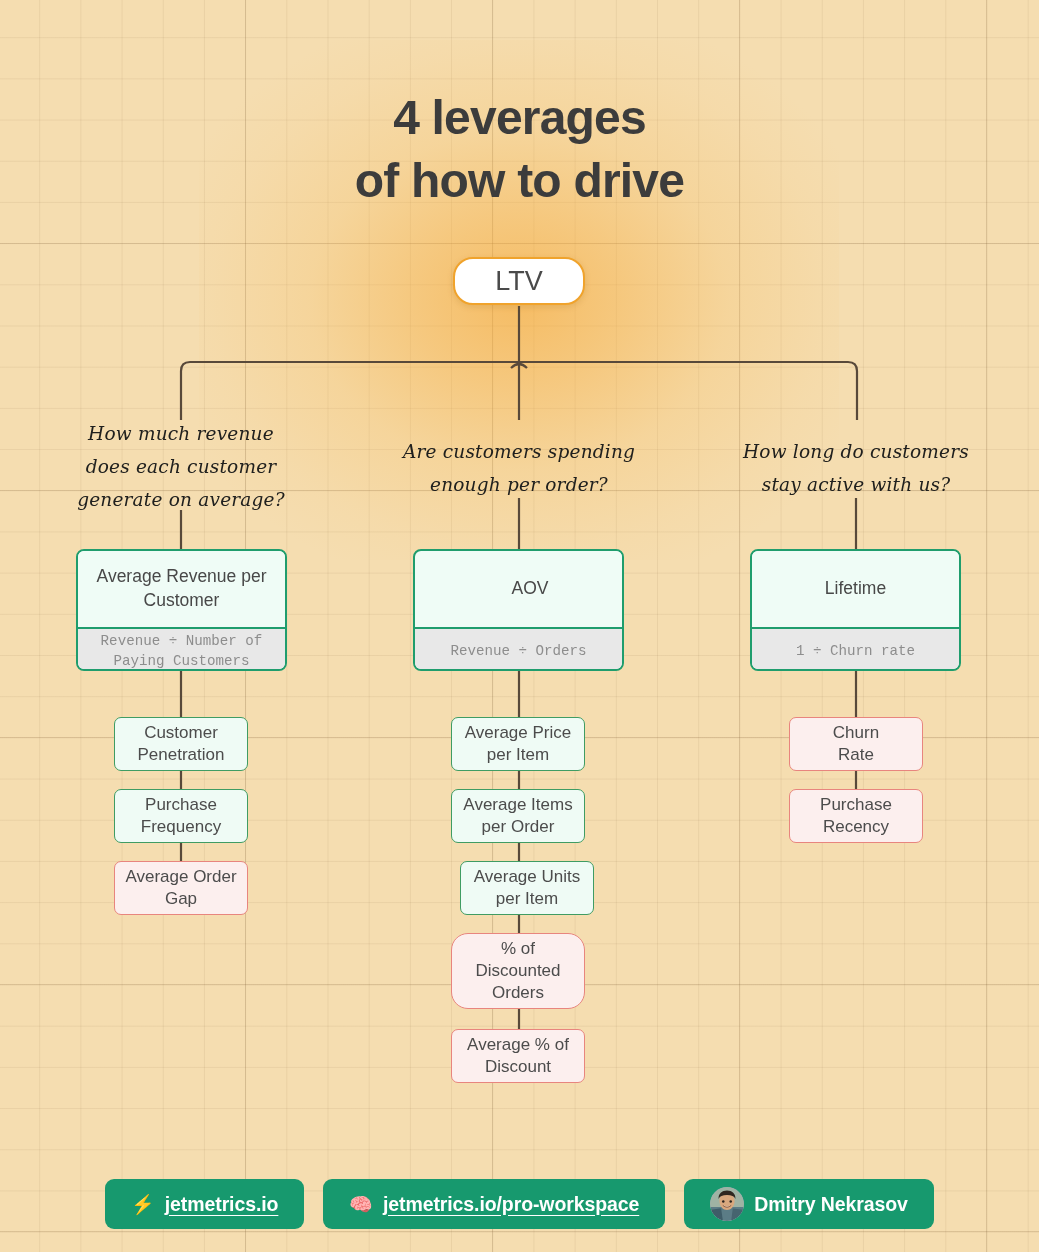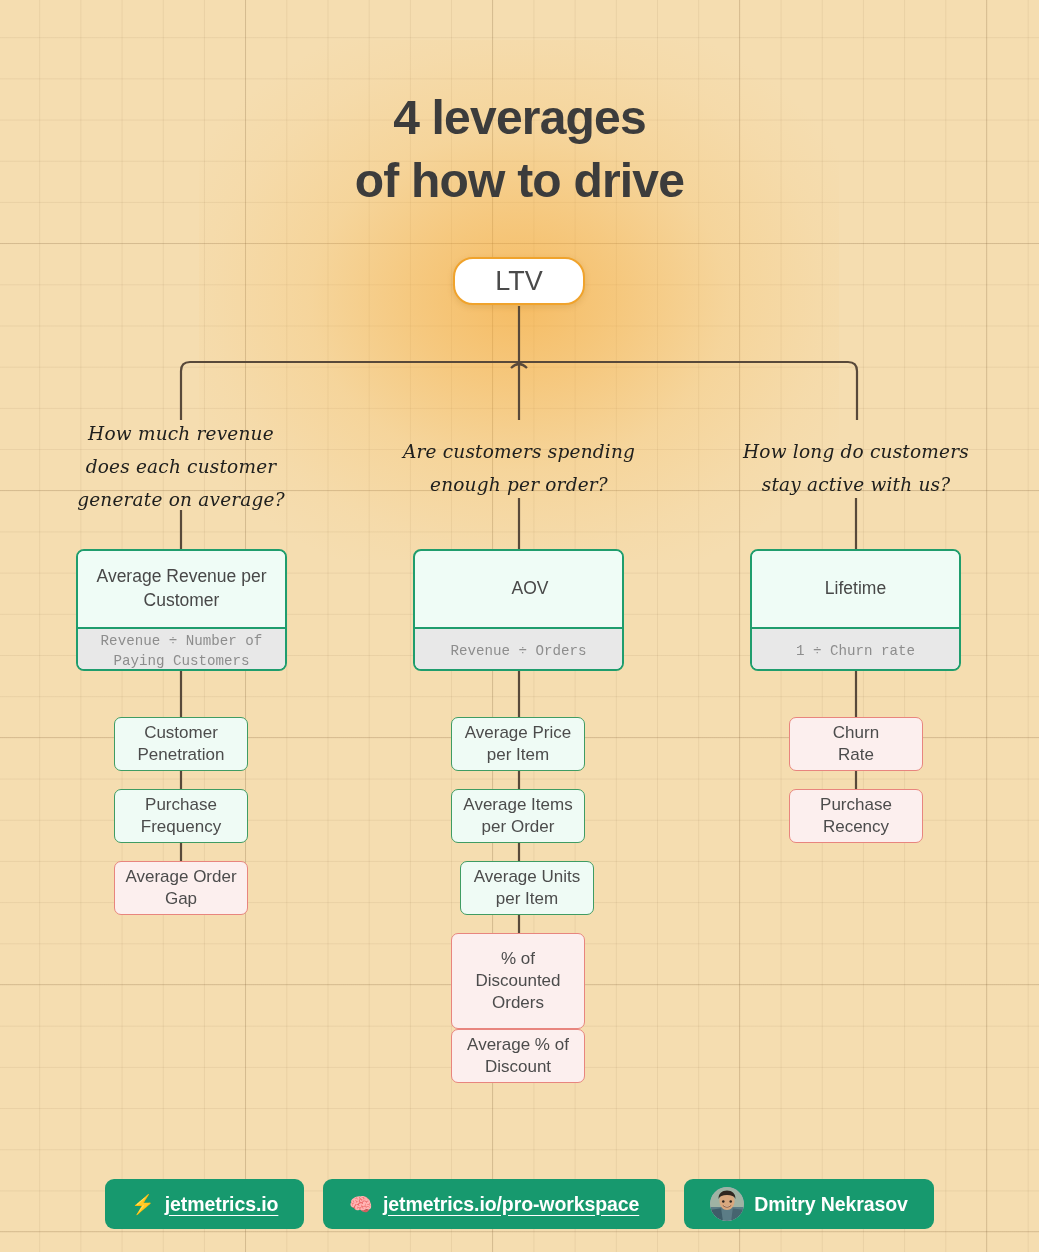--- a/index.html
+++ b/index.html
@@ -235,21 +235,21 @@
     <div class="mc-title" style="height:76px;margin-left:23px;">AOV</div>
     <div class="mc-formula" style="height:46px;">Revenue ÷ Orders</div>
   </div>
 
   <div class="leaf green" style="left:451px; top:717px; width:134px; height:54px;">Average Price
 per Item</div>
   <div class="leaf green" style="left:451px; top:789px; width:134px; height:54px;">Average Items
 per Order</div>
   <div class="leaf green" style="left:451px; top:861px; width:134px; height:54px;margin-left:9px;">Average Units
 per Item</div>
-  <div class="leaf red" style="left:451px; top:933px; width:134px; height:96px;">% of
+  <div class="leaf red" style="left:451px; top:933px; width:134px; height:76px;border-radius:17px;">% of
 Discounted
 Orders</div>
   <div class="leaf red" style="left:451px; top:1029px; width:134px; height:54px;">Average % of
 Discount</div>
 
   <div class="question" style="left:736px; top:436px; width:240px;">How long do customers
 stay active with us?</div>
 
   <div class="metric-card" style="left:750px; top:549px; width:211px; height:122px;">
     <div class="mc-title" style="height:76px;">Lifetime</div>

